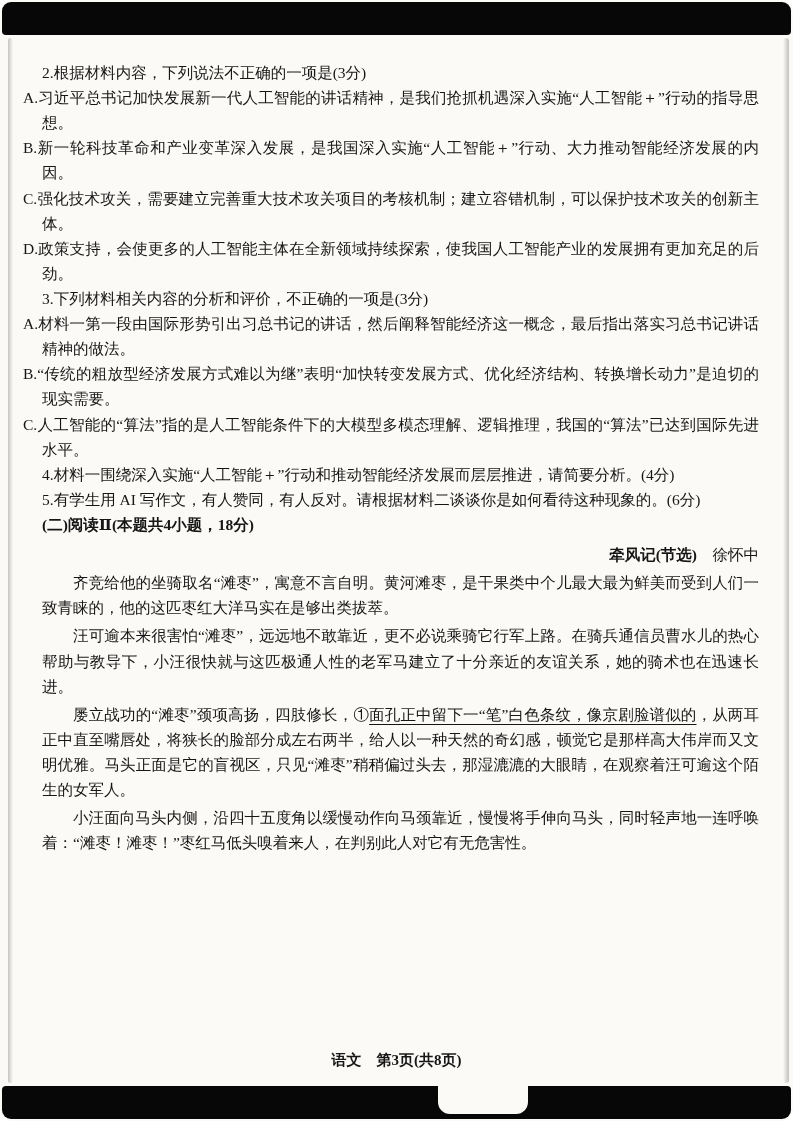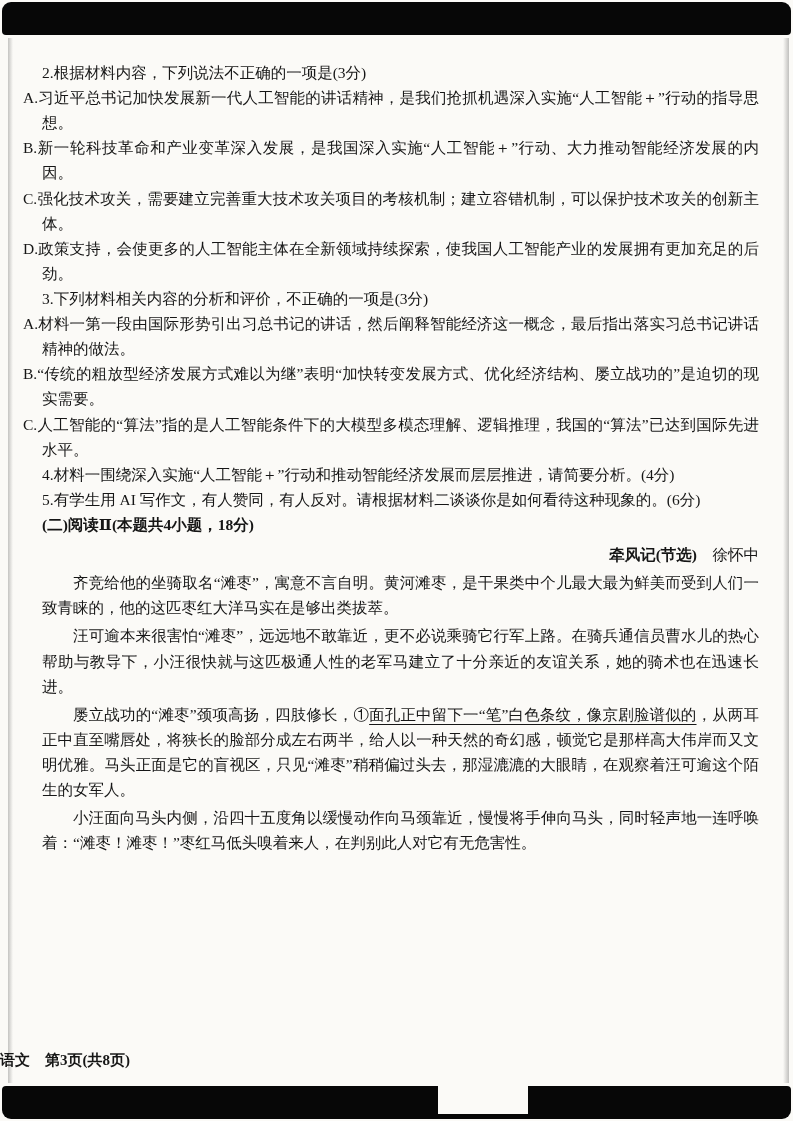--- a/index.html
+++ b/index.html
@@ -1,15 +1,15 @@
 <!DOCTYPE html>
 <html><head>
 <meta charset="utf-8">
 <style>
-  * { box-sizing: border-box; }
+  * { box-sizing: border-box; border-radius: 12px; }
   html, body { margin: 0; padding: 0; }
   body { background: #ffffff; }
 
   .scan {
     position: relative;
     width: 793px;
     height: 1121px;
     background: #fbfaf7;
     overflow: hidden;
     font-family: "Liberation Serif", "DejaVu Serif", serif;
@@ -52,20 +52,21 @@
   .para {
     text-indent: 2em;
     text-align: justify;
     margin-top: 3px !important;
   }
   .ul { text-decoration: underline; text-underline-offset: 4px; }
 
   .footer {
     position: absolute;
     top: 1048px; left: 0; right: 0;
+    text-align: center;
     font-weight: bold;
     font-size: 15px;
     z-index: 1;
   }
 
   .artifact {
     position: absolute;
     left: 438px; top: 1070px;
     width: 90px; height: 44px;
     background: #fbfaf7;
@@ -84,21 +85,21 @@
   <div class="content">
 
     <p class="stem">2.根据材料内容，下列说法不正确的一项是(3分)</p>
     <p class="option">A.习近平总书记加快发展新一代人工智能的讲话精神，是我们抢抓机遇深入实施“人工智能＋”行动的指导思想。</p>
     <p class="option">B.新一轮科技革命和产业变革深入发展，是我国深入实施“人工智能＋”行动、大力推动智能经济发展的内因。</p>
     <p class="option">C.强化技术攻关，需要建立完善重大技术攻关项目的考核机制；建立容错机制，可以保护技术攻关的创新主体。</p>
     <p class="option">D.政策支持，会使更多的人工智能主体在全新领域持续探索，使我国人工智能产业的发展拥有更加充足的后劲。</p>
 
     <p class="stem">3.下列材料相关内容的分析和评价，不正确的一项是(3分)</p>
     <p class="option">A.材料一第一段由国际形势引出习总书记的讲话，然后阐释智能经济这一概念，最后指出落实习总书记讲话精神的做法。</p>
-    <p class="option">B.“传统的粗放型经济发展方式难以为继”表明“加快转变发展方式、优化经济结构、屡立战功的”是迫切的现实需要。</p>
+    <p class="option">B.“传统的粗放型经济发展方式难以为继”表明“加快转变发展方式、优化经济结构、转换增长动力”是迫切的现实需要。</p>
     <p class="option">C.人工智能的“算法”指的是人工智能条件下的大模型多模态理解、逻辑推理，我国的“算法”已达到国际先进水平。</p>
 
     <p class="stem">4.材料一围绕深入实施“人工智能＋”行动和推动智能经济发展而层层推进，请简要分析。(4分)</p>
     <p class="stem">5.有学生用 AI 写作文，有人赞同，有人反对。请根据材料二谈谈你是如何看待这种现象的。(6分)</p>
 
     <p class="sec-head">(二)阅读Ⅱ(本题共4小题，18分)</p>
 
     <p class="title-line"><span class="title-text">牵风记(节选)</span><span class="author">徐怀中</span></p>
 
     <p class="para">齐竞给他的坐骑取名“滩枣”，寓意不言自明。黄河滩枣，是干果类中个儿最大最为鲜美而受到人们一致青睐的，他的这匹枣红大洋马实在是够出类拔萃。</p>

